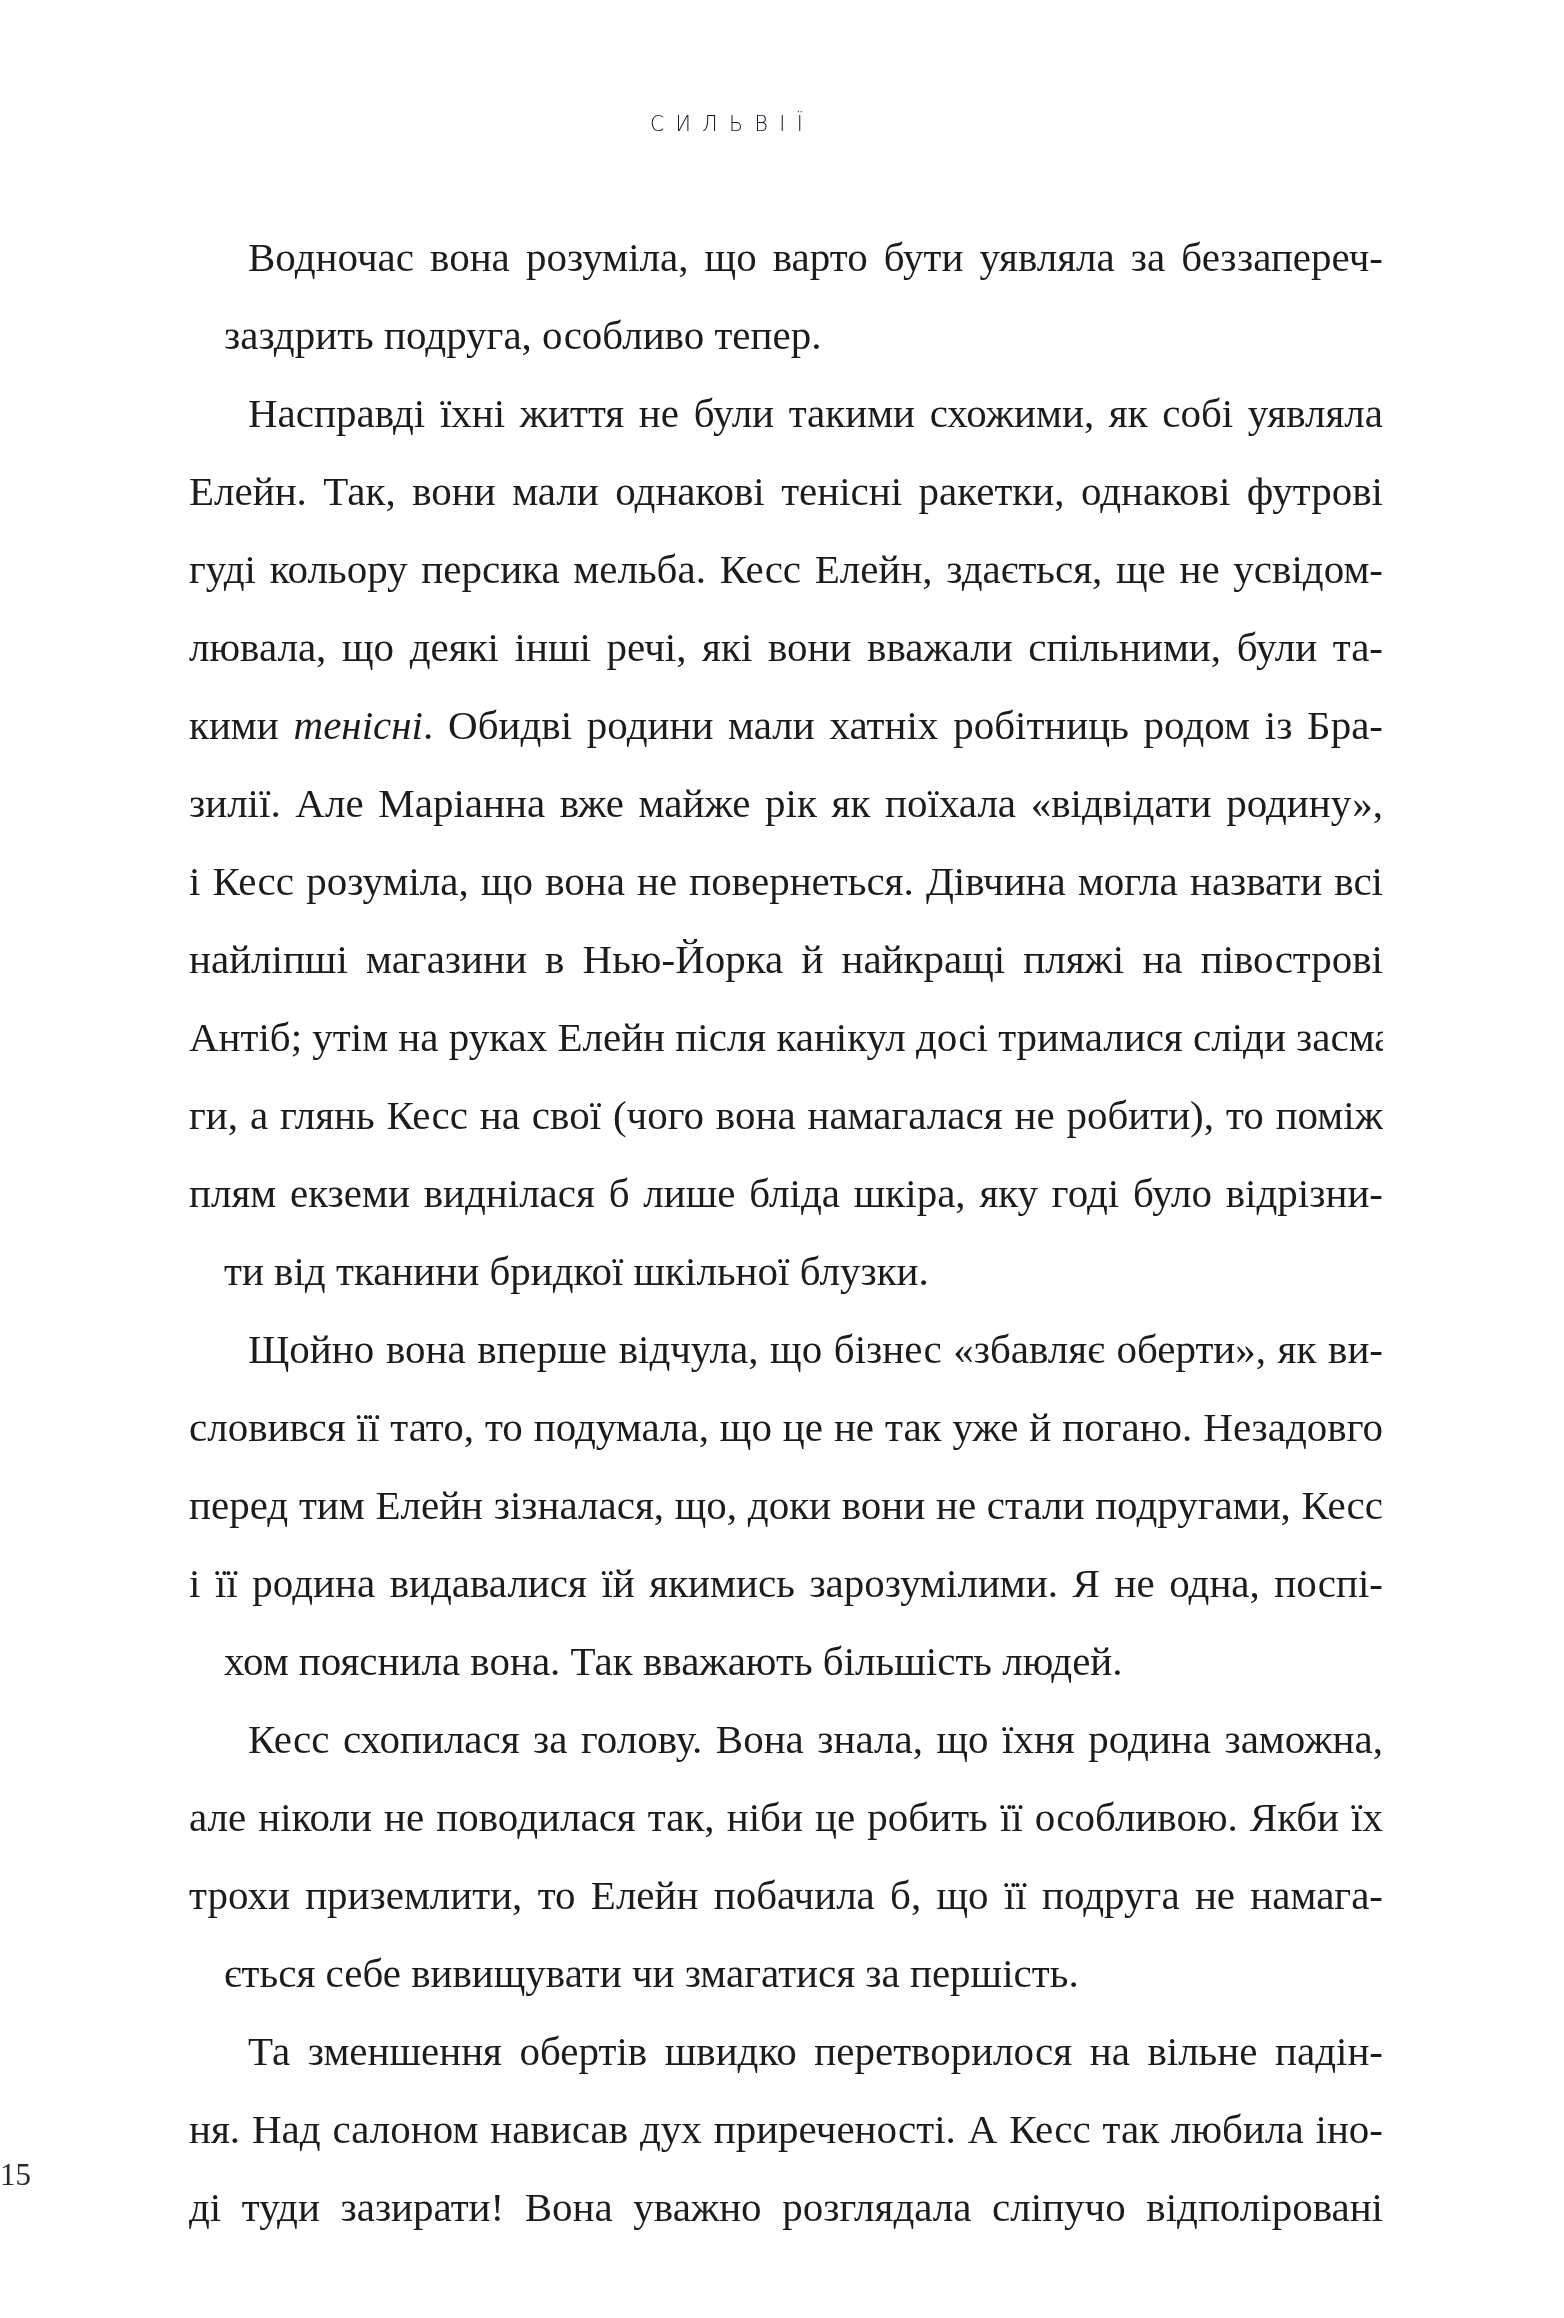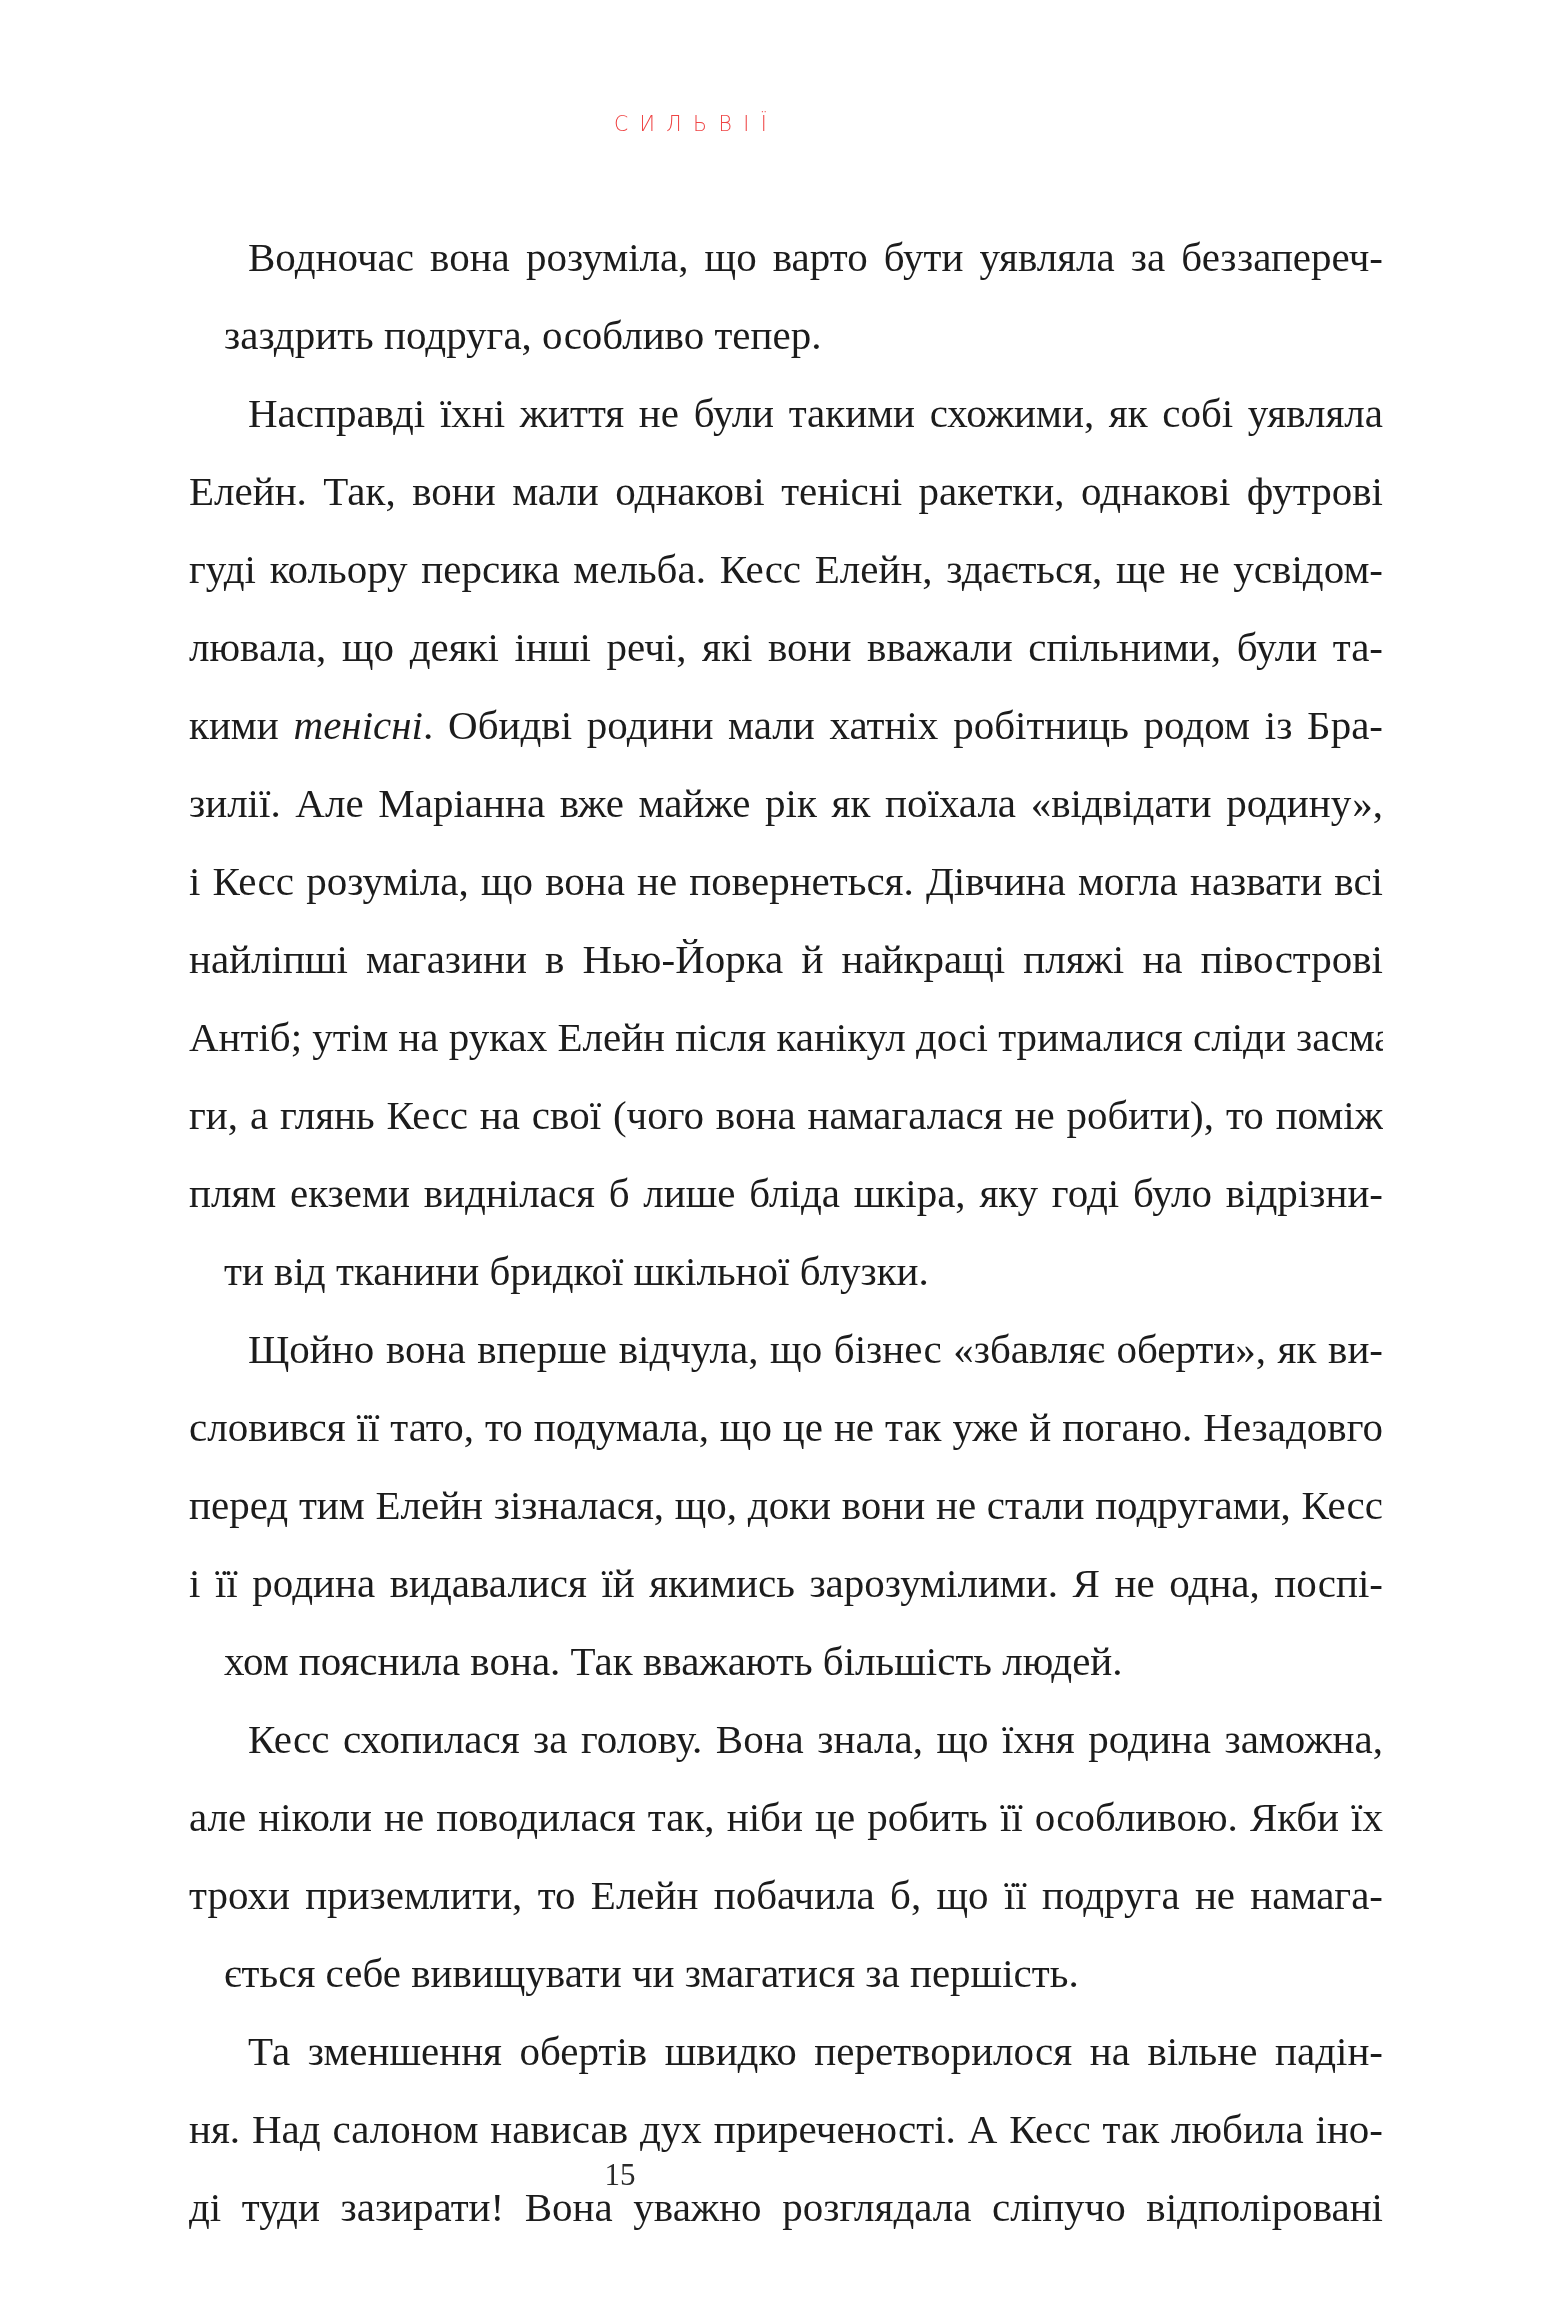--- a/index.html
+++ b/index.html
@@ -17,22 +17,23 @@
   }
   .running-head {
     position: absolute;
     top: 112px;
     left: 0;
     width: 1392px;
     text-align: center;
     font-family: "DejaVu Sans", "Liberation Sans", sans-serif;
     font-size: 20.4px;
     letter-spacing: 11.4px;
-    color: #ef4444;
+    color: #0f172a;
     font-weight: 300;
+    padding-left: 36px;
   }
   .text-block {
     position: absolute;
     top: 218px;
     left: 189px;
     width: 1194px;
   }
   .line {
     display: block;
     height: 78px;
@@ -44,21 +45,20 @@
     overflow: hidden;
   }
   .line.indent { padding-left: 59px; }
   .line.last { text-align-last: left; margin-left: 35px; }
   .line em { font-style: italic; }
   .folio {
     position: absolute;
     top: 2157px;
     left: 0;
     width: 1240px;
-    text-align: center;
     font-size: 31px;
     color: #2a2a2a;
     font-family: "Liberation Serif", "DejaVu Serif", serif;
   }
 </style>
 </head>
 <body>
 
 <div class="running-head">СИЛЬВІЇ</div>
 

